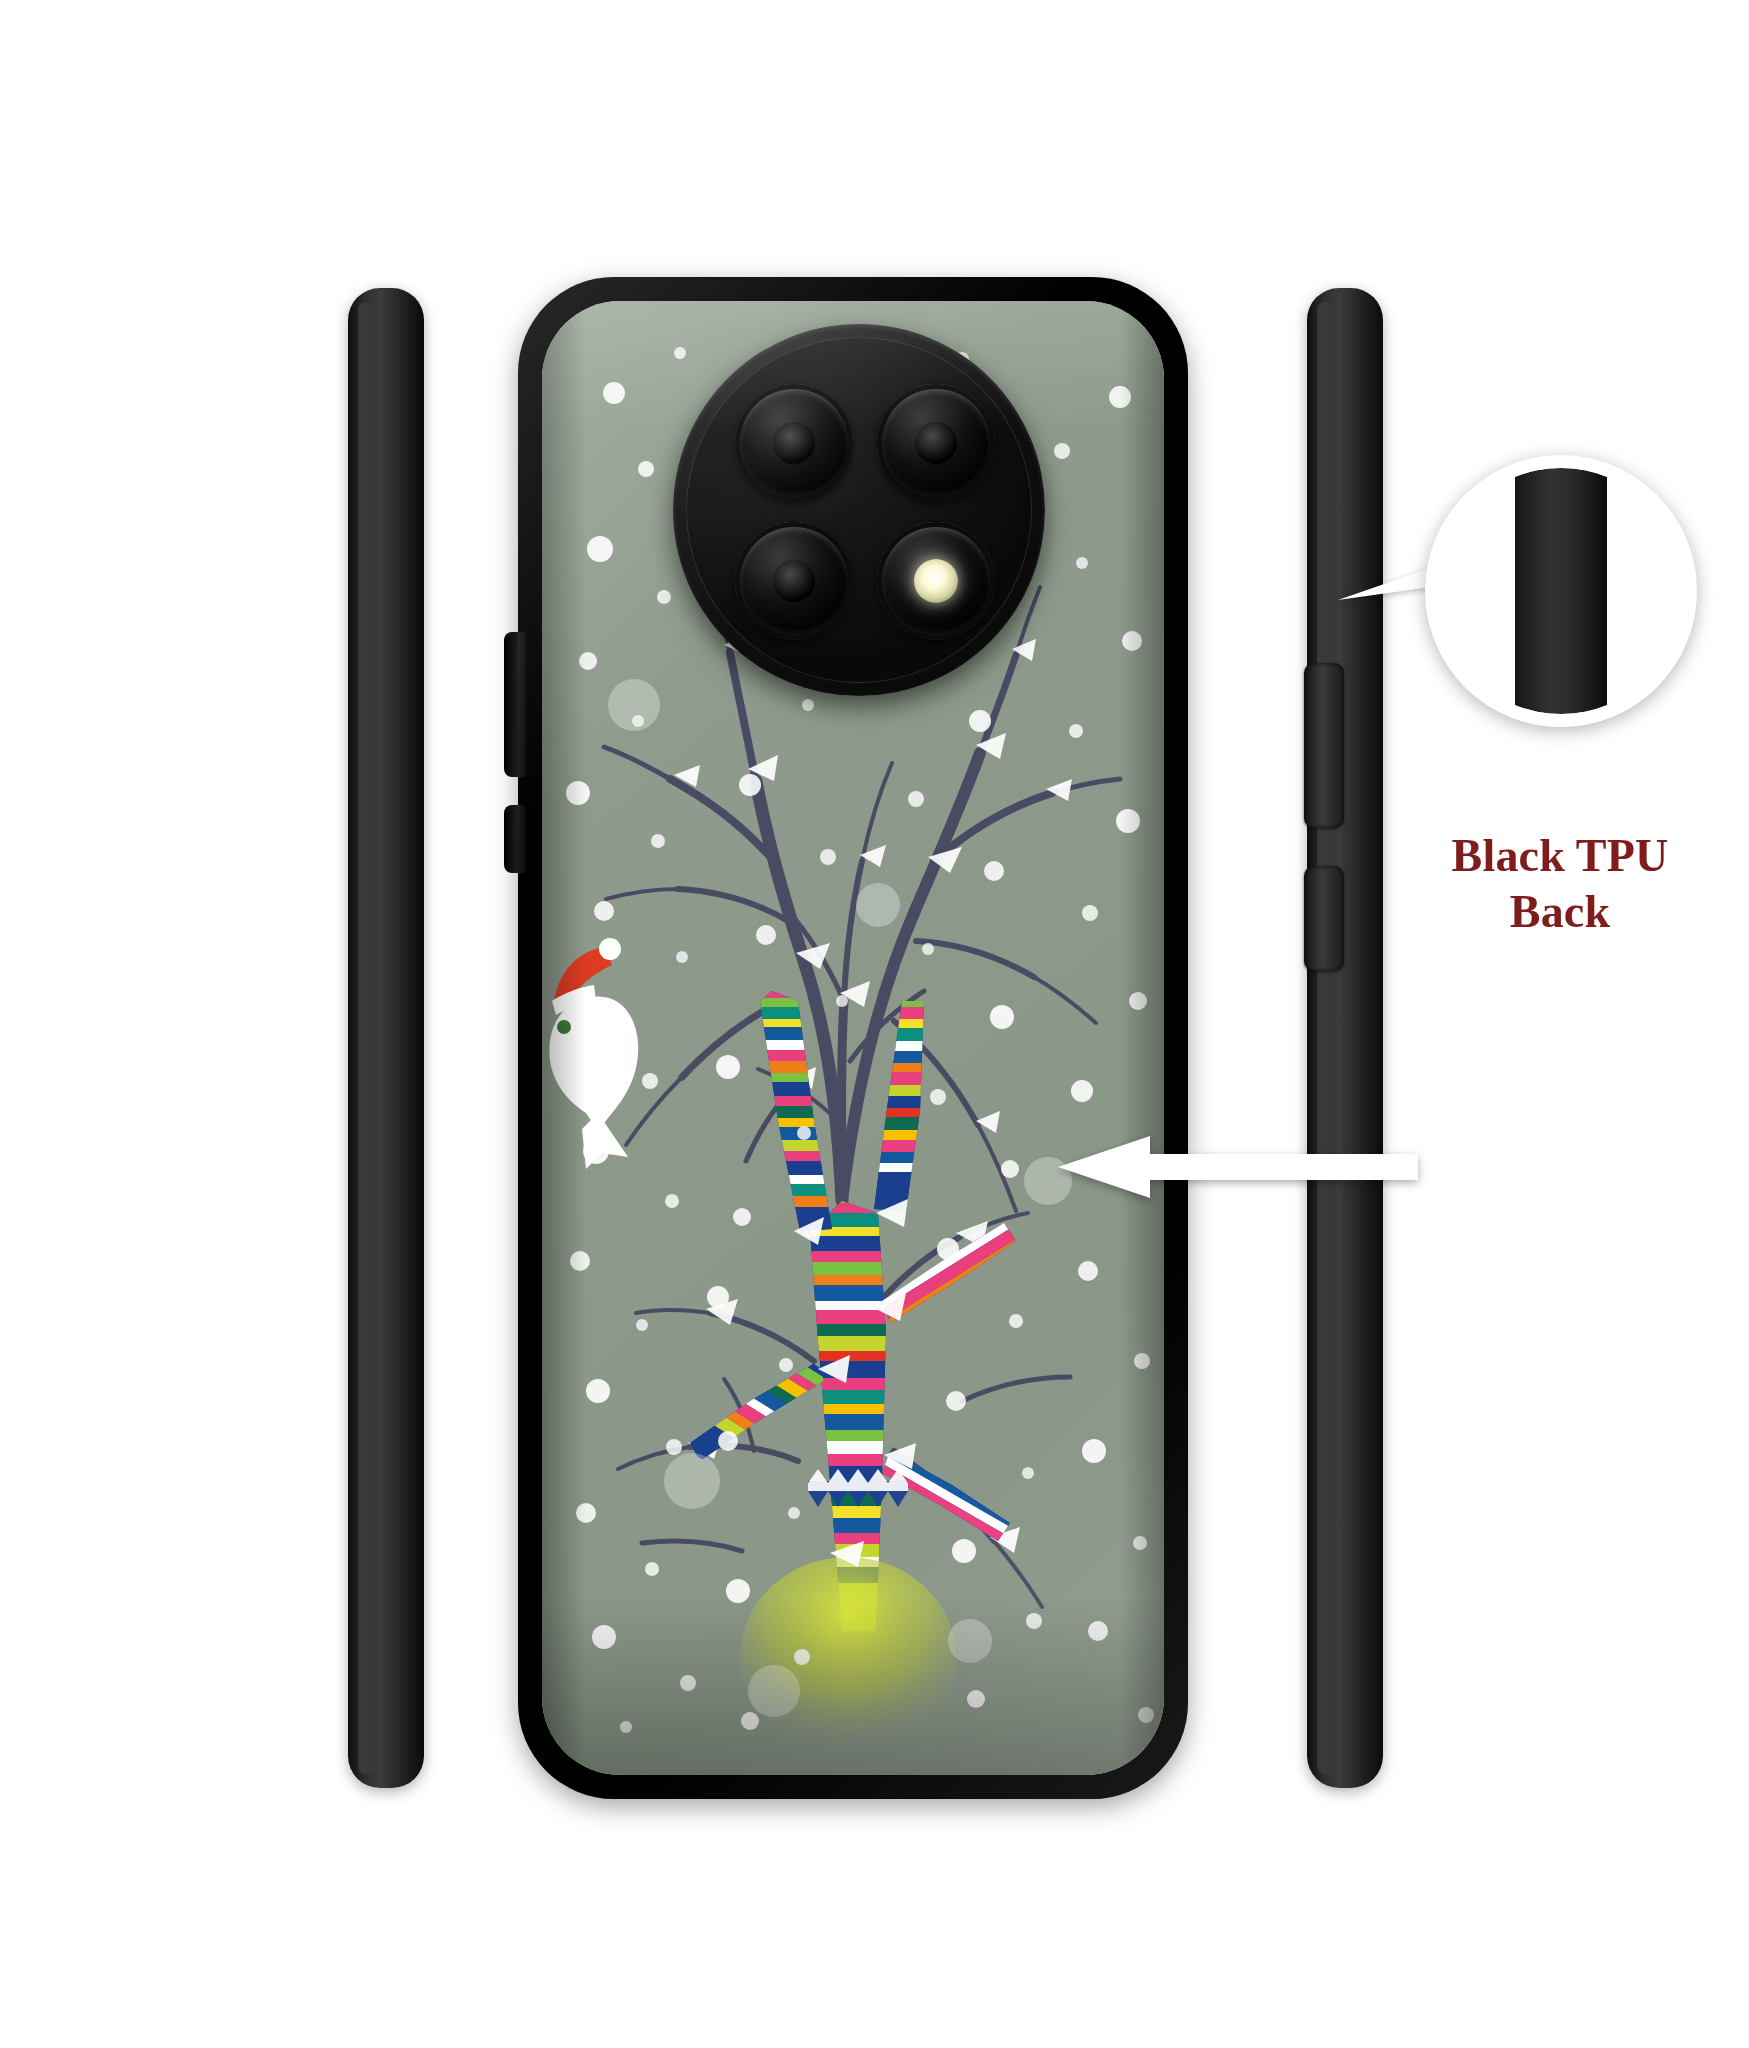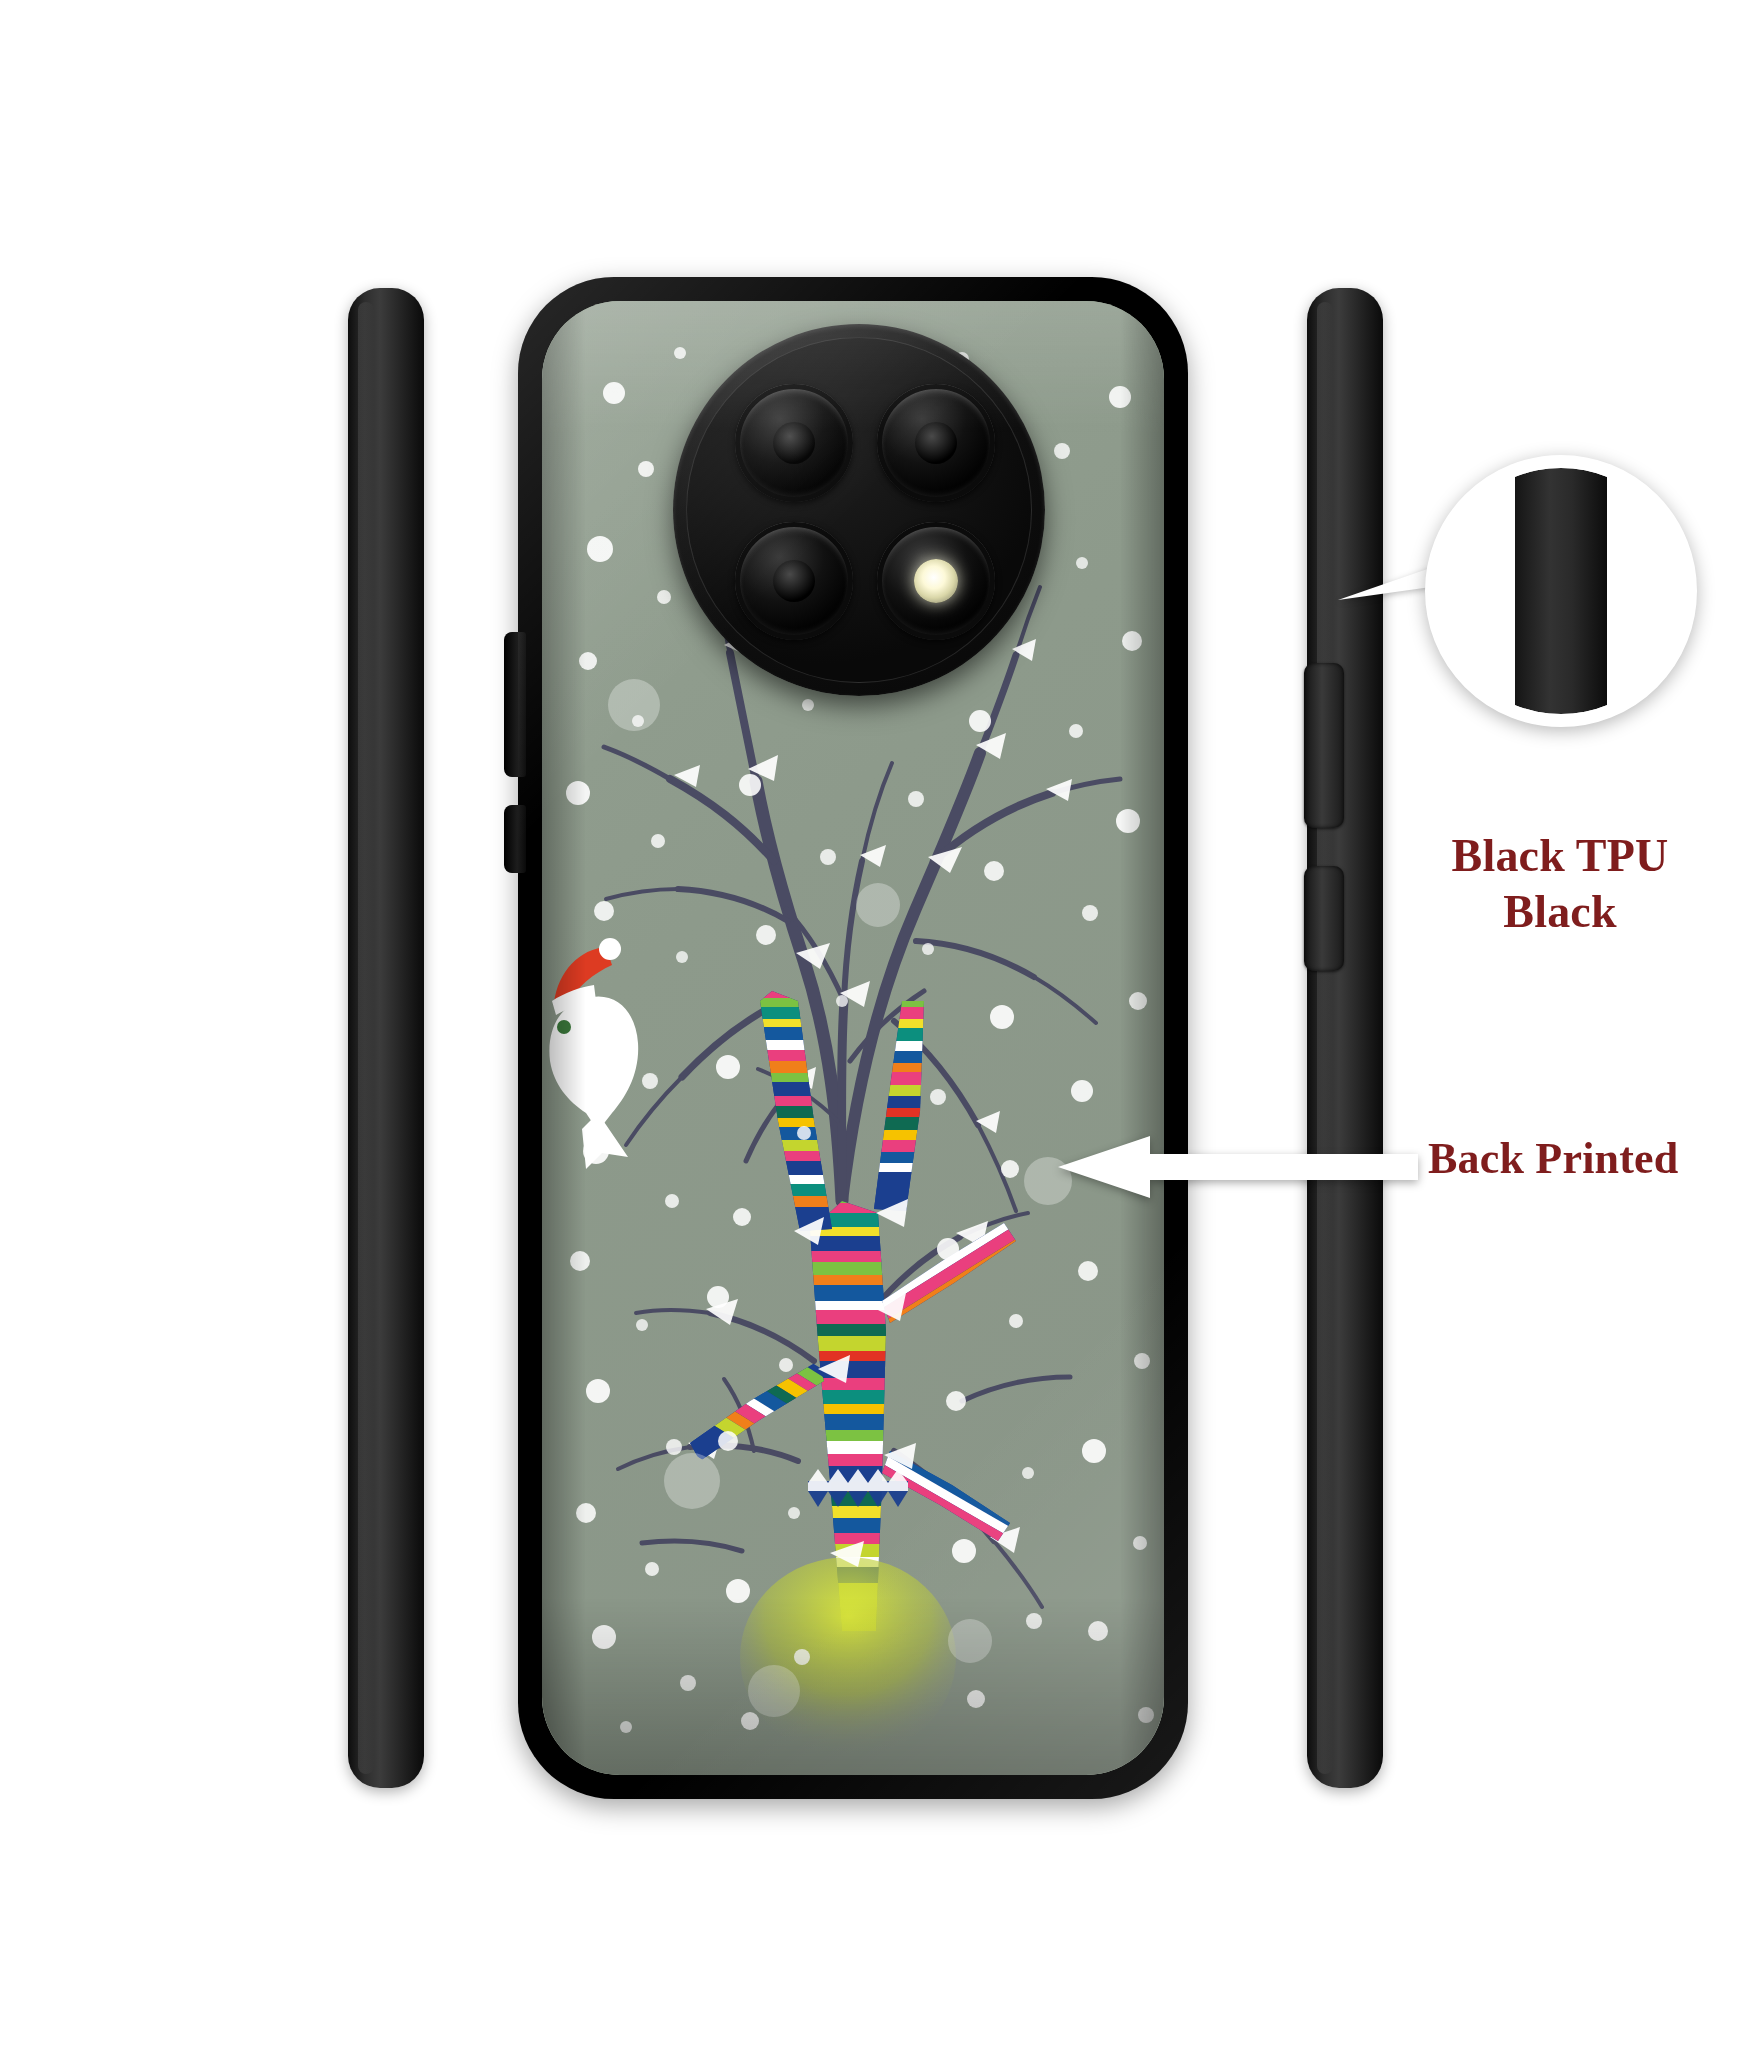--- a/index.html
+++ b/index.html
@@ -532,23 +532,22 @@
     </svg>
   </div>
   <div class="magnifier">
     <div class="inner">
       <div class="zoom-edge"></div>
     </div>
   </div>
 
   <div class="label tpu">
     <div>Black TPU</div>
-    <div>Black</div>
+    <div>Back</div>
   </div>
 
   <div class="back-arrow">
     <svg width="360" height="62" viewBox="0 0 360 62">
       <path d="M0 31 L92 0 L92 18 L360 18 L360 44 L92 44 L92 62 Z" fill="#ffffff"></path>
     </svg>
   </div>
-  <div class="label back">Back Printed</div>
 
 </div>
 
 </body></html>

